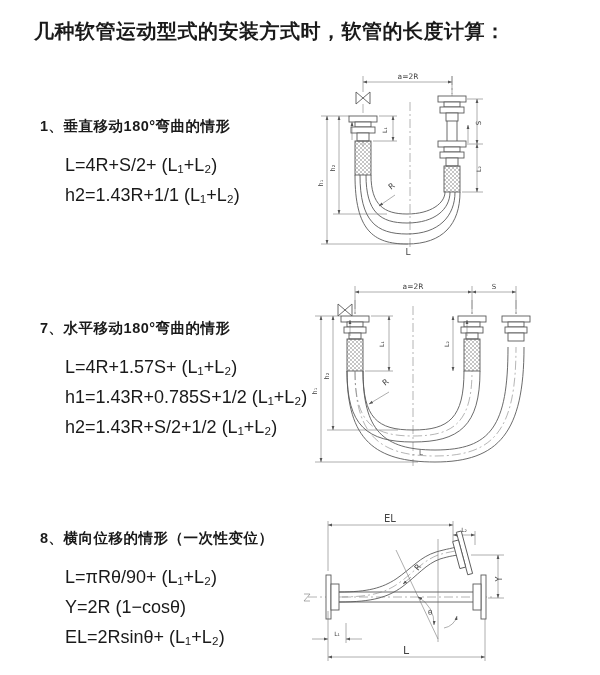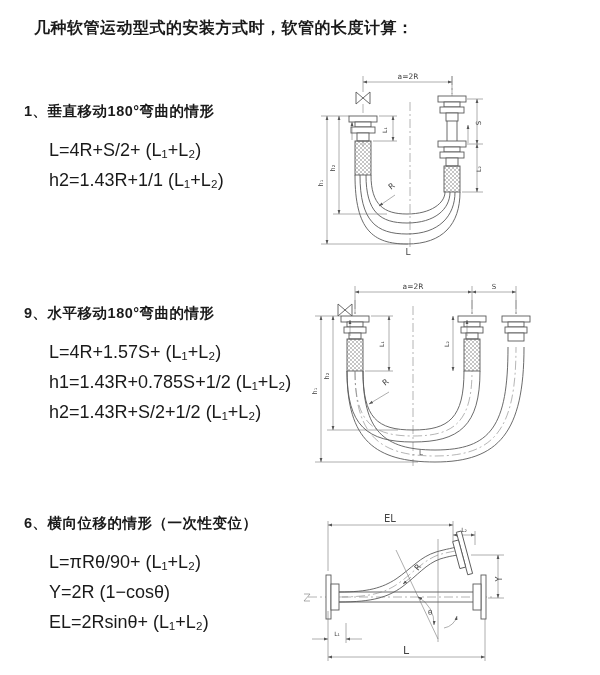--- a/index.html
+++ b/index.html
@@ -4,23 +4,23 @@
 <style>
   html,body{margin:0;padding:0;}
   body{
     width:600px;height:675px;position:relative;overflow:hidden;
     background:#ffffff;
     font-family:"Liberation Sans","DejaVu Sans",sans-serif;
     color:#1a1a1a;
   }
   .title{
     position:absolute;left:34px;top:18px;
-    font-size:16px;font-weight:bold;letter-spacing:.5px;
+    font-size:20px;font-weight:bold;letter-spacing:.5px;
   }
-  .section{position:absolute;left:24px;width:275px;}
+  .section{position:absolute;left:40px;width:275px;margin-top:15px;}
   .sec1{top:102px;} .sec2{top:304px;} .sec3{top:514px;}
   .heading{font-size:14.5px;font-weight:bold;margin-bottom:14px;letter-spacing:.5px;}
   .formula{font-size:18px;padding-left:25px;height:30px;line-height:30px;white-space:nowrap;}
   .diagram{position:absolute;text-decoration:underline;}
   .d1{left:305px;top:68px;} .d2{left:303px;top:276px;} .d3{left:298px;top:511px;}
   svg{display:block;}
   svg text{font-family:"DejaVu Sans",sans-serif;fill:#444;}
   .ln{stroke:#5a5a5a;stroke-width:0.9;fill:none;}
   .thin{stroke:#6b6b6b;stroke-width:0.55;fill:none;}
   .cl{stroke:#777;stroke-width:0.55;fill:none;stroke-dasharray:9 3 2 3;}
@@ -31,28 +31,28 @@
 
 <div class="title">几种软管运动型式的安装方式时，软管的长度计算：</div>
 
 <div class="section sec1">
   <div class="heading">1、垂直移动180°弯曲的情形</div>
   <div class="formula">L=4R+S/2+ (L₁+L₂)</div>
   <div class="formula">h2=1.43R+1/1 (L₁+L₂)</div>
 </div>
 
 <div class="section sec2">
-  <div class="heading">9、水平移动180°弯曲的情形</div>
+  <div class="heading">7、水平移动180°弯曲的情形</div>
   <div class="formula">L=4R+1.57S+ (L₁+L₂)</div>
   <div class="formula">h1=1.43R+0.785S+1/2 (L₁+L₂)</div>
   <div class="formula">h2=1.43R+S/2+1/2 (L₁+L₂)</div>
 </div>
 
 <div class="section sec3">
-  <div class="heading">6、横向位移的情形（一次性变位）</div>
+  <div class="heading">8、横向位移的情形（一次性变位）</div>
   <div class="formula">L=πRθ/90+ (L₁+L₂)</div>
   <div class="formula">Y=2R (1−cosθ)</div>
   <div class="formula">EL=2Rsinθ+ (L₁+L₂)</div>
 </div>
 
 <div class="diagram d1">
 <svg width="285" height="190" viewBox="0 0 285 190">
   <defs>
     <marker id="m1" viewBox="0 0 8 8" refX="7.5" refY="4" markerWidth="8" markerHeight="8" orient="auto-start-reverse">
       <path d="M0,1.4 L8,4 L0,6.6 z" fill="#555"></path>

